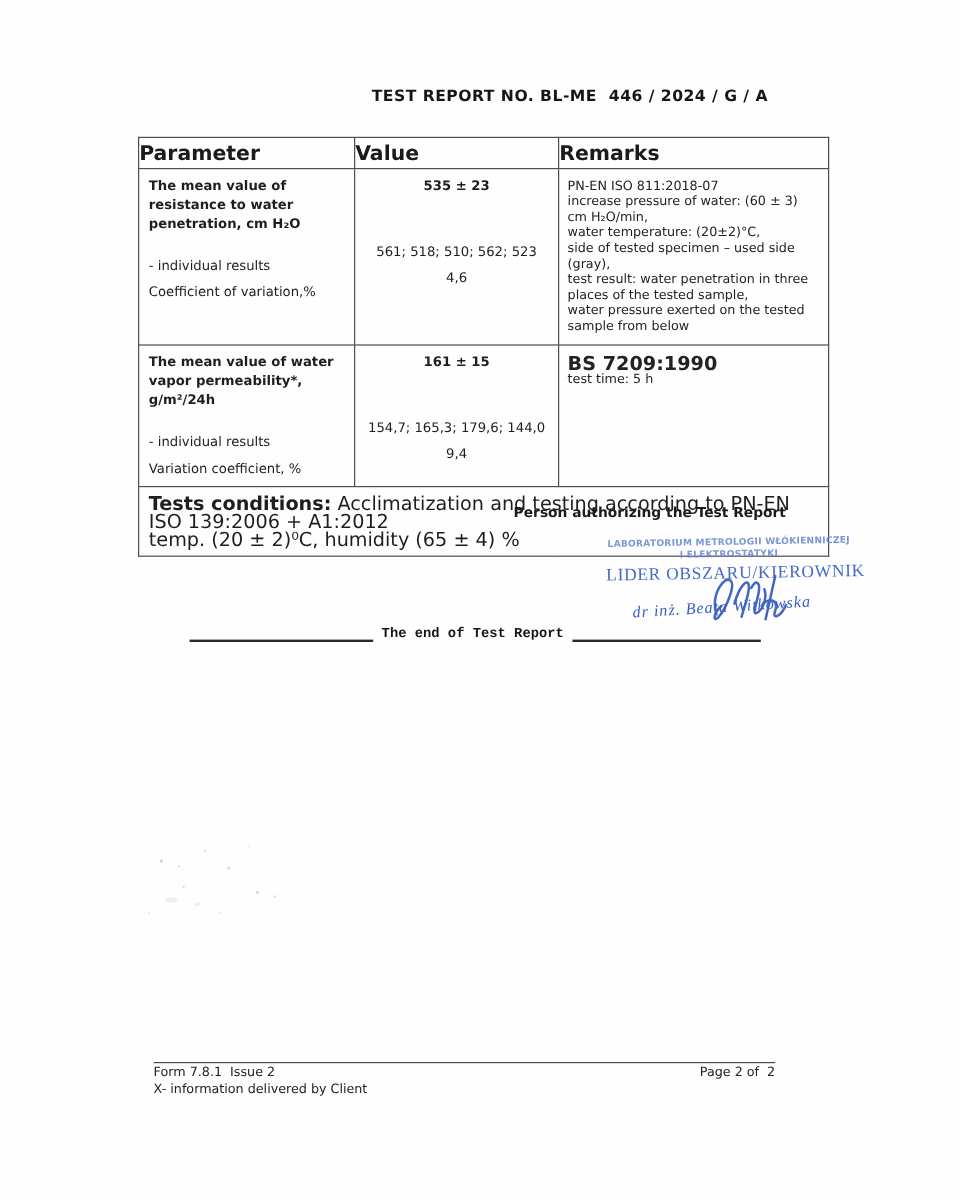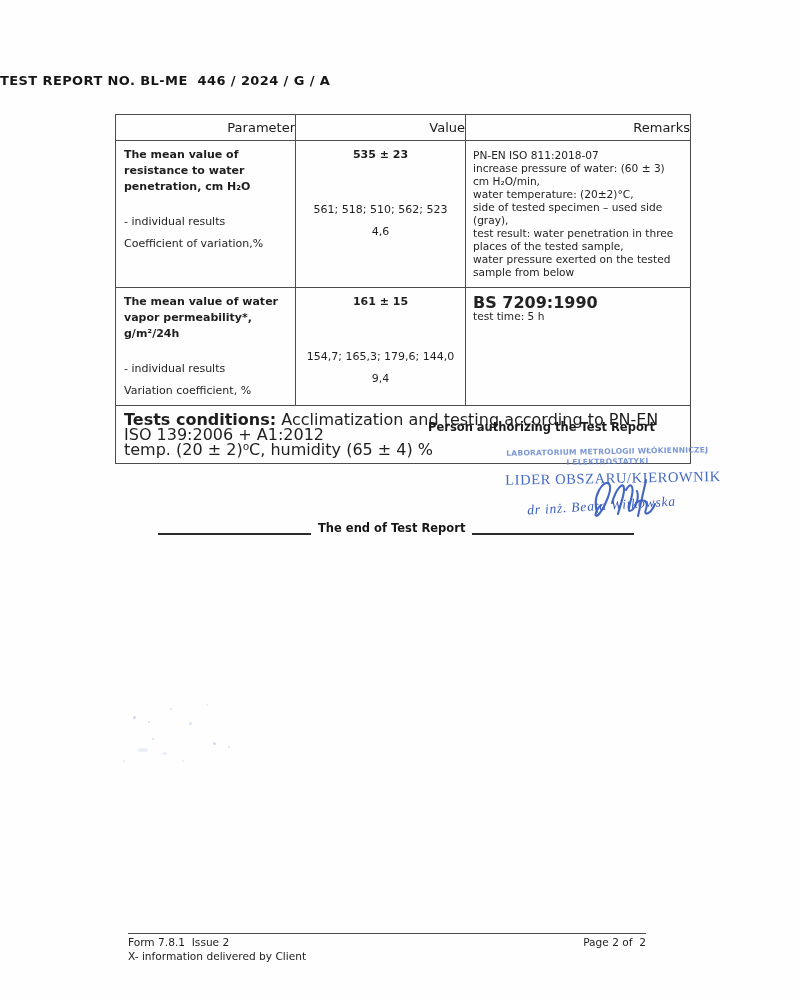--- a/index.html
+++ b/index.html
@@ -14,21 +14,21 @@
     overflow: hidden;
   }
   .pw { white-space: pre-wrap; }
   .pre { white-space: pre; }
   .bold { font-weight: bold; }
 
   
   #report-title {
     position: absolute;
     top: 73px; left: 0; width: 640px;
-    text-align: left;
+    text-align: right;
     font-size: 13px;
     font-weight: bold;
     letter-spacing: 0.4px;
     color: #161616;
   }
 
   
   #results-table {
     position: absolute;
     top: 114px; left: 115px;
@@ -38,23 +38,23 @@
   }
   #results-table col.c1 { width: 180px; }
   #results-table col.c2 { width: 170px; }
   #results-table col.c3 { width: 225px; }
   #results-table th, #results-table td {
     border: 1px solid #4e4e4e;
     vertical-align: top;
   }
   #results-table th {
     height: 26px;
-    font-size: 13px;
-    font-weight: normal;
-    text-align: right;
+    font-size: 17px;
+    font-weight: bold;
+    text-align: left;
     vertical-align: middle;
     color: #1b1b1b;
   }
   td.param, td.val {
     padding: 6px 8px;
     font-size: 11px;
     line-height: 16px;
   }
   td.val { text-align: center; }
   tr.r1 { height: 131px; }
@@ -127,20 +127,21 @@
     white-space: nowrap;
   }
 
   
   #end-line {
     position: absolute;
     top: 521px; left: 158px;
     width: 476px;
     display: flex;
     align-items: flex-end;
+    font-family: Liberation Mono, monospace;
   }
   #end-line .rule {
     border-bottom: 2px solid #2b2b2b;
     height: 14px;
   }
   #end-line .rule.left { width: 153px; }
   #end-line .rule.right { flex: 1; }
   #end-line .label {
     font-size: 11.5px;
     font-weight: bold;
@@ -152,21 +153,21 @@
   
   .speck {
     position: absolute;
     border-radius: 50%;
     pointer-events: none;
   }
 
   
   #footer {
     position: absolute;
-    top: 933px; left: 128px;
+    top: 885px; left: 128px;
     width: 518px;
     border-top: 1.5px solid #4c4c4c;
     padding-top: 2px;
     display: flex;
     justify-content: space-between;
     font-size: 10.6px;
     line-height: 13.5px;
     color: #222;
   }
 </style>

